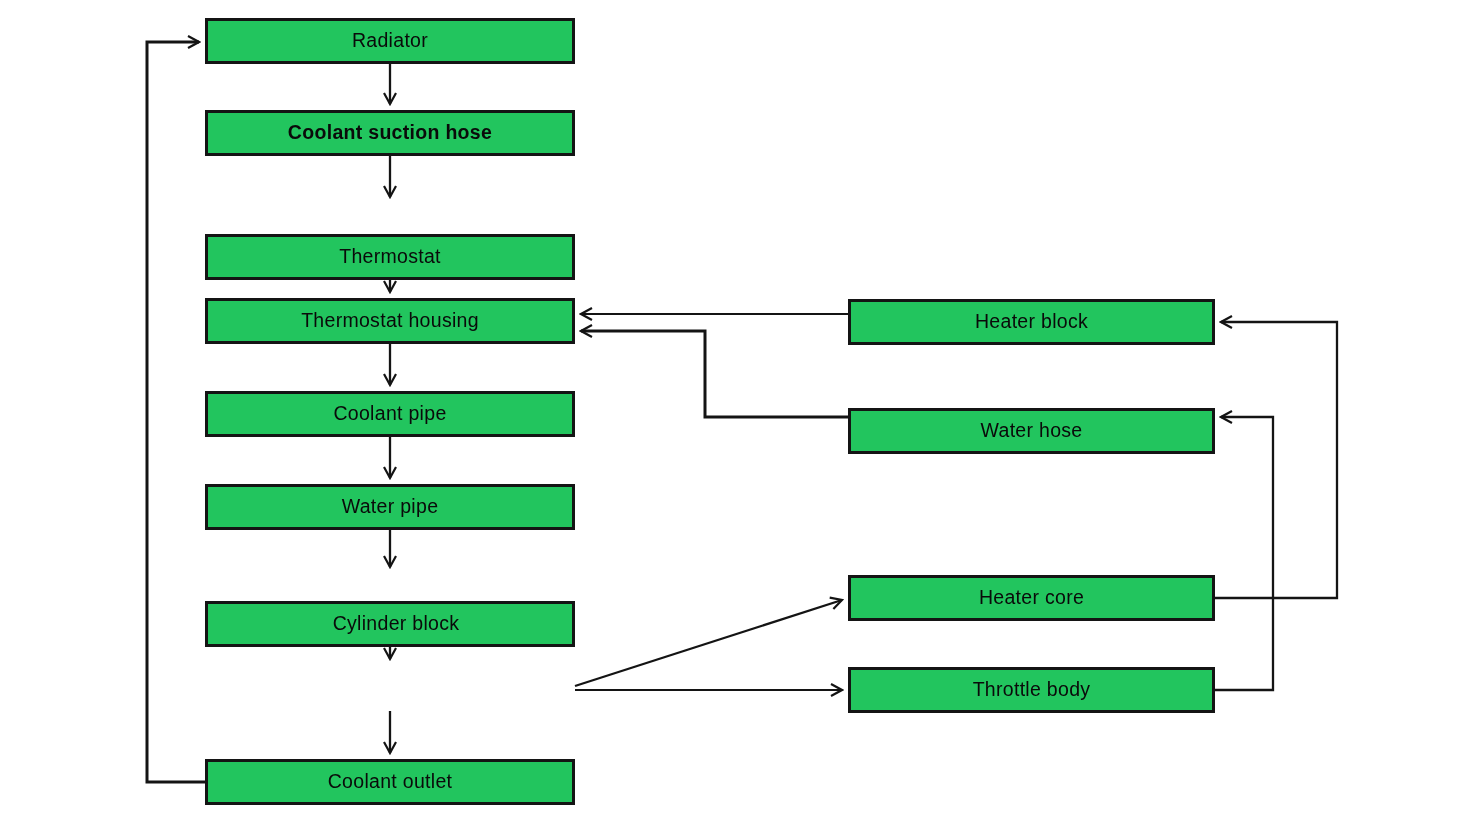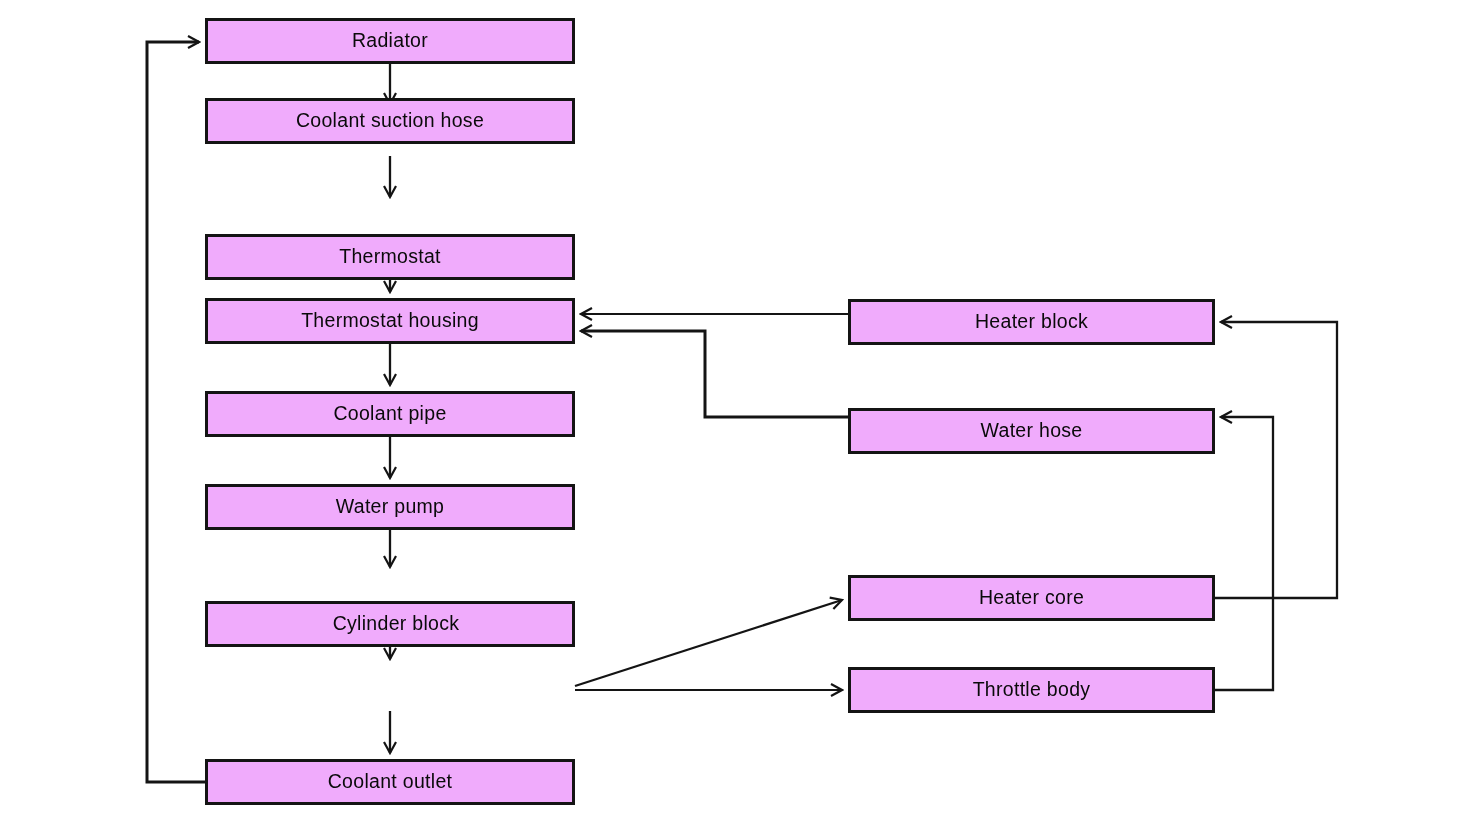--- a/index.html
+++ b/index.html
@@ -18,36 +18,36 @@
   #wires {
     position: absolute;
     left: 0;
     top: 0;
     width: 1472px;
     height: 828px;
   }
   .node {
     position: absolute;
     box-sizing: border-box;
-    background: #f0abfc;
+    background: #22c55e;
     border: 3px solid #141414;
     display: flex;
     align-items: center;
     justify-content: center;
     font-size: 19.5px;
     letter-spacing: 0.3px;
     color: #0a0a0a;
     text-align: center;
     line-height: 1;
   }
   .col-left  { left: 205px; width: 370px; height: 46px; }
   .col-right { left: 848px; width: 367px; height: 46px; }
 
   .n-radiator            { top: 18px;  }
-  .n-coolant-suction-hose{ top: 98px; }
+  .n-coolant-suction-hose{ top: 110px; font-weight: bold; }
   .n-thermostat          { top: 203px; margin-top: 31px; }
   .n-thermostat-housing  { top: 298px; }
   .n-coolant-pipe        { top: 391px; }
   .n-water-pump          { top: 484px; }
   .n-cylinder-block      { top: 601px; padding-left: 12px; }
   .n-cylinder-head       { top: 665px; }
   .n-coolant-outlet      { top: 759px; }
 
   .n-heater-hose   { top: 299px; }
   .n-water-hose    { top: 408px; }
@@ -95,21 +95,21 @@
     <path class="wire" d="M1215,598 L1337,598 L1337,322 L1221,322" marker-end="url(#arrow)"></path>
 
     <path class="wire" d="M1215,690 L1273,690 L1273,417 L1221,417" marker-end="url(#arrow)"></path>
   </svg>
 
   <div class="node col-left n-radiator">Radiator</div>
   <div class="node col-left n-coolant-suction-hose">Coolant suction hose</div>
   <div class="node col-left n-thermostat">Thermostat</div>
   <div class="node col-left n-thermostat-housing">Thermostat housing</div>
   <div class="node col-left n-coolant-pipe">Coolant pipe</div>
-  <div class="node col-left n-water-pump">Water pump</div>
+  <div class="node col-left n-water-pump">Water pipe</div>
   <div class="node col-left n-cylinder-block">Cylinder block</div>
   <div class="node col-left n-coolant-outlet">Coolant outlet</div>
 
   <div class="node col-right n-heater-hose">Heater block</div>
   <div class="node col-right n-water-hose">Water hose</div>
   <div class="node col-right n-heater-core">Heater core</div>
   <div class="node col-right n-throttle-body">Throttle body</div>
 
 </div>
 

